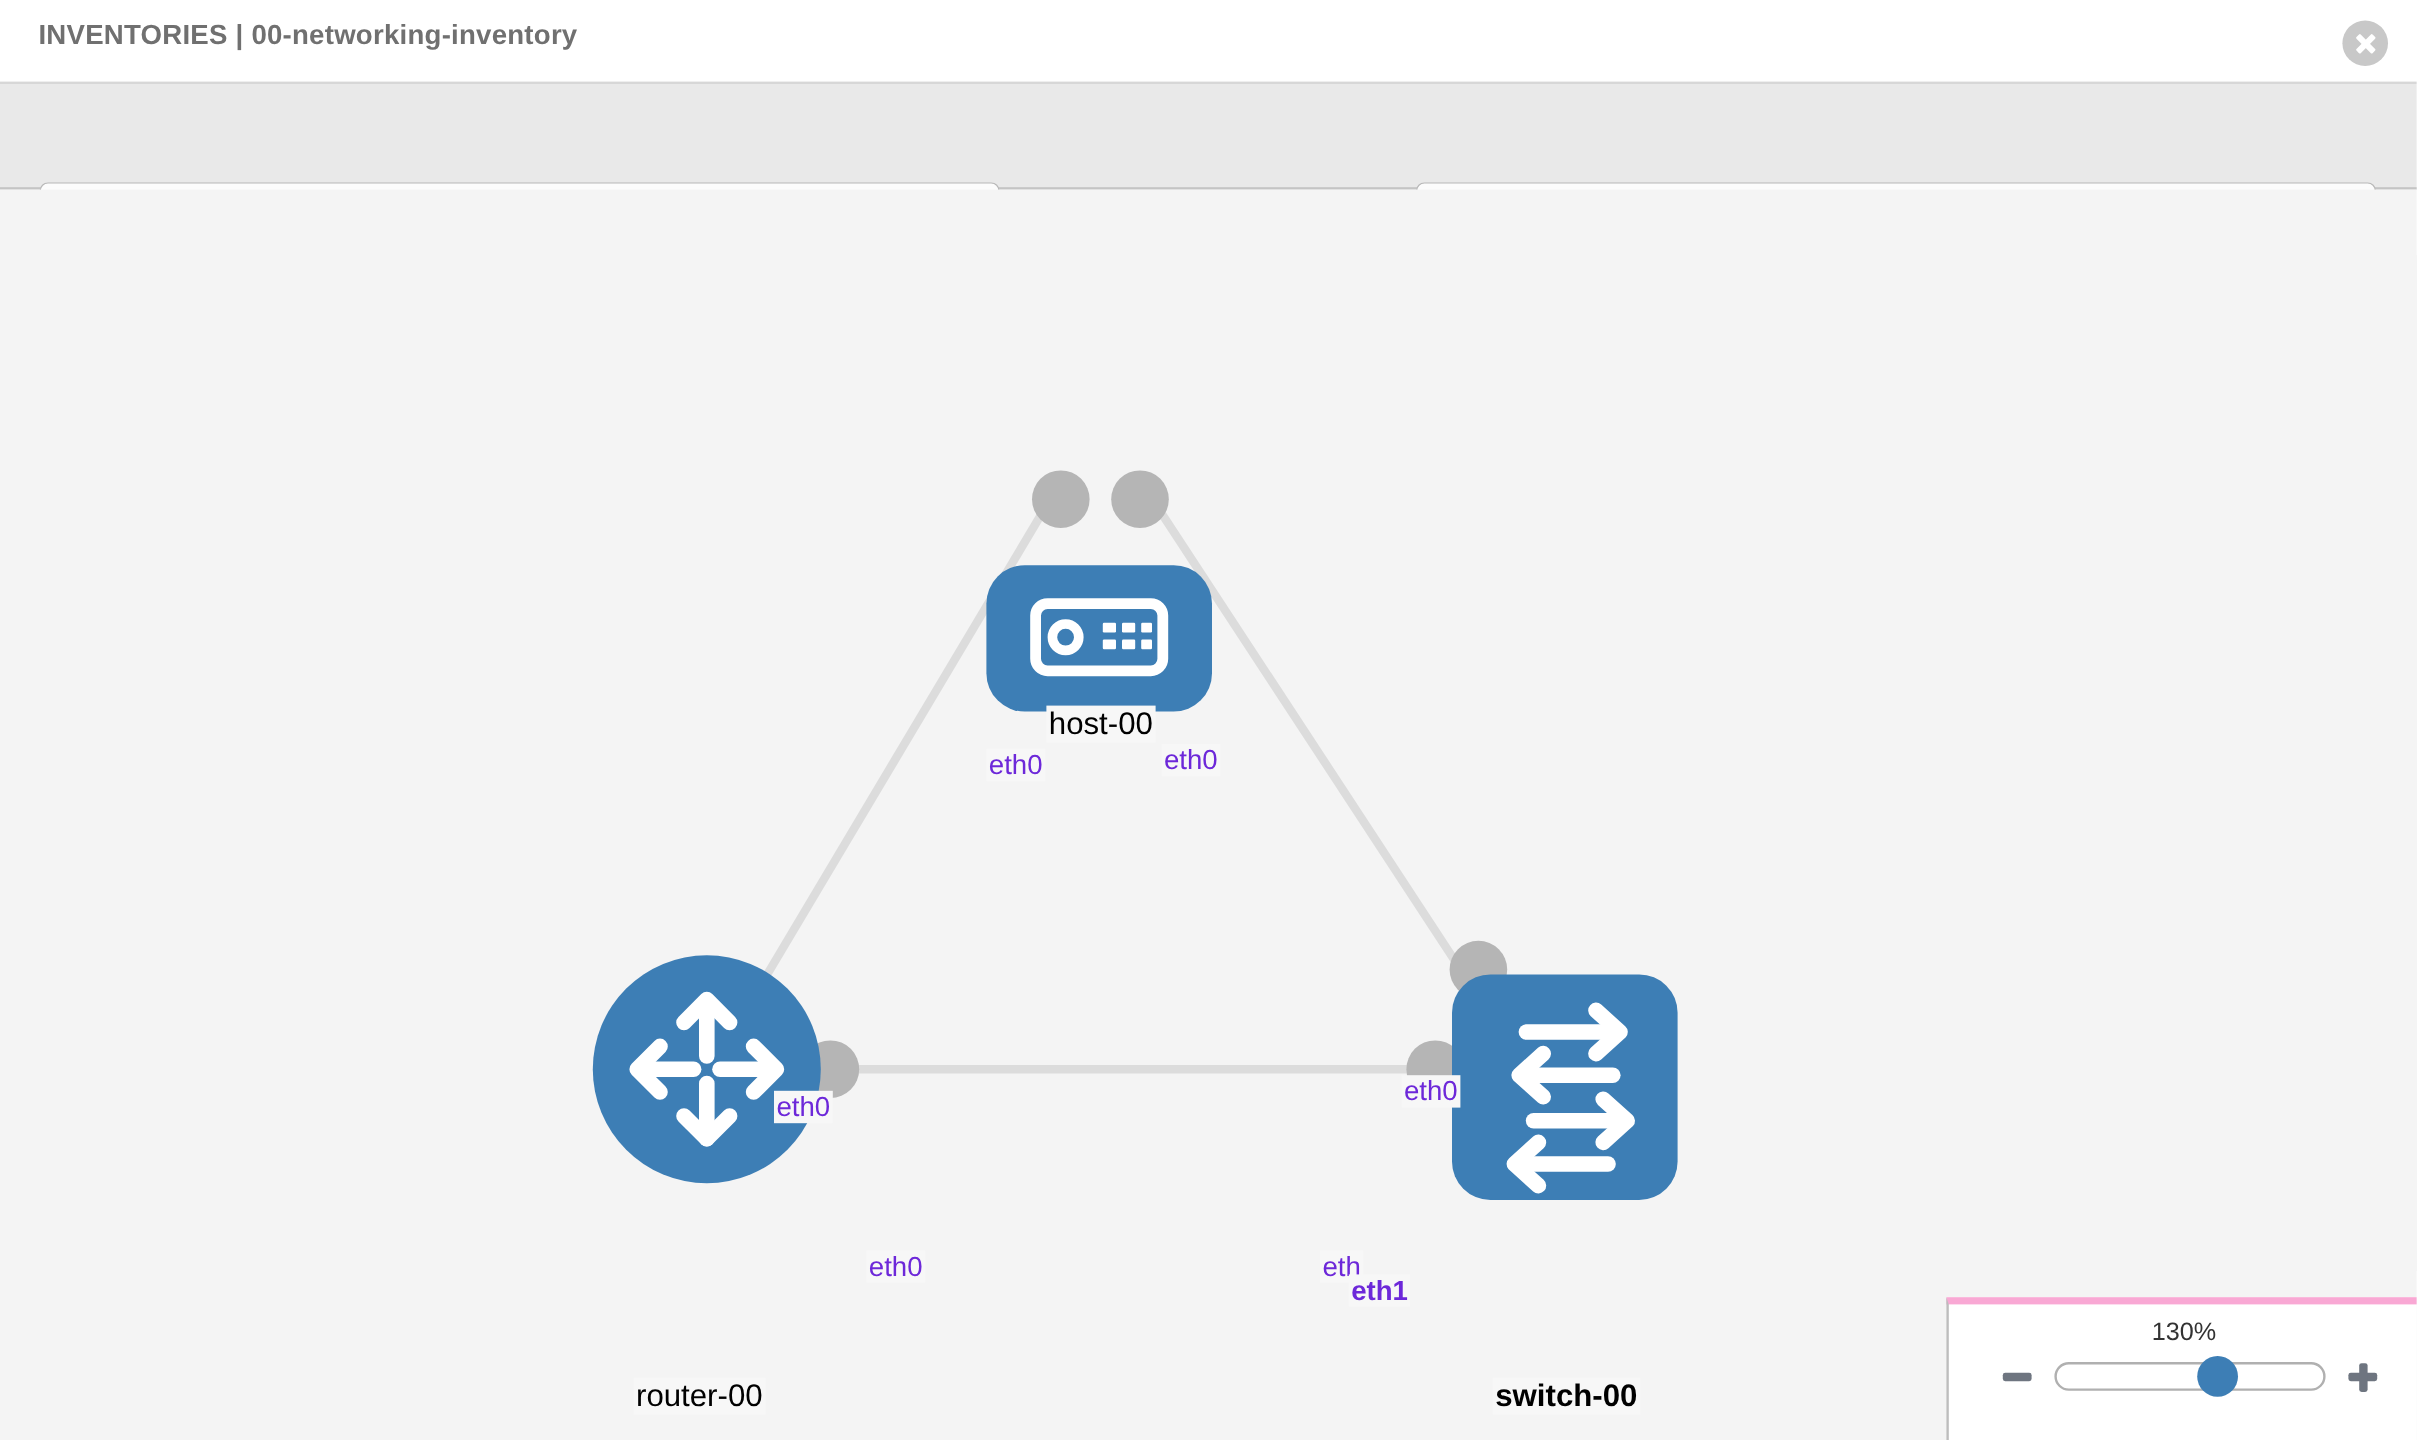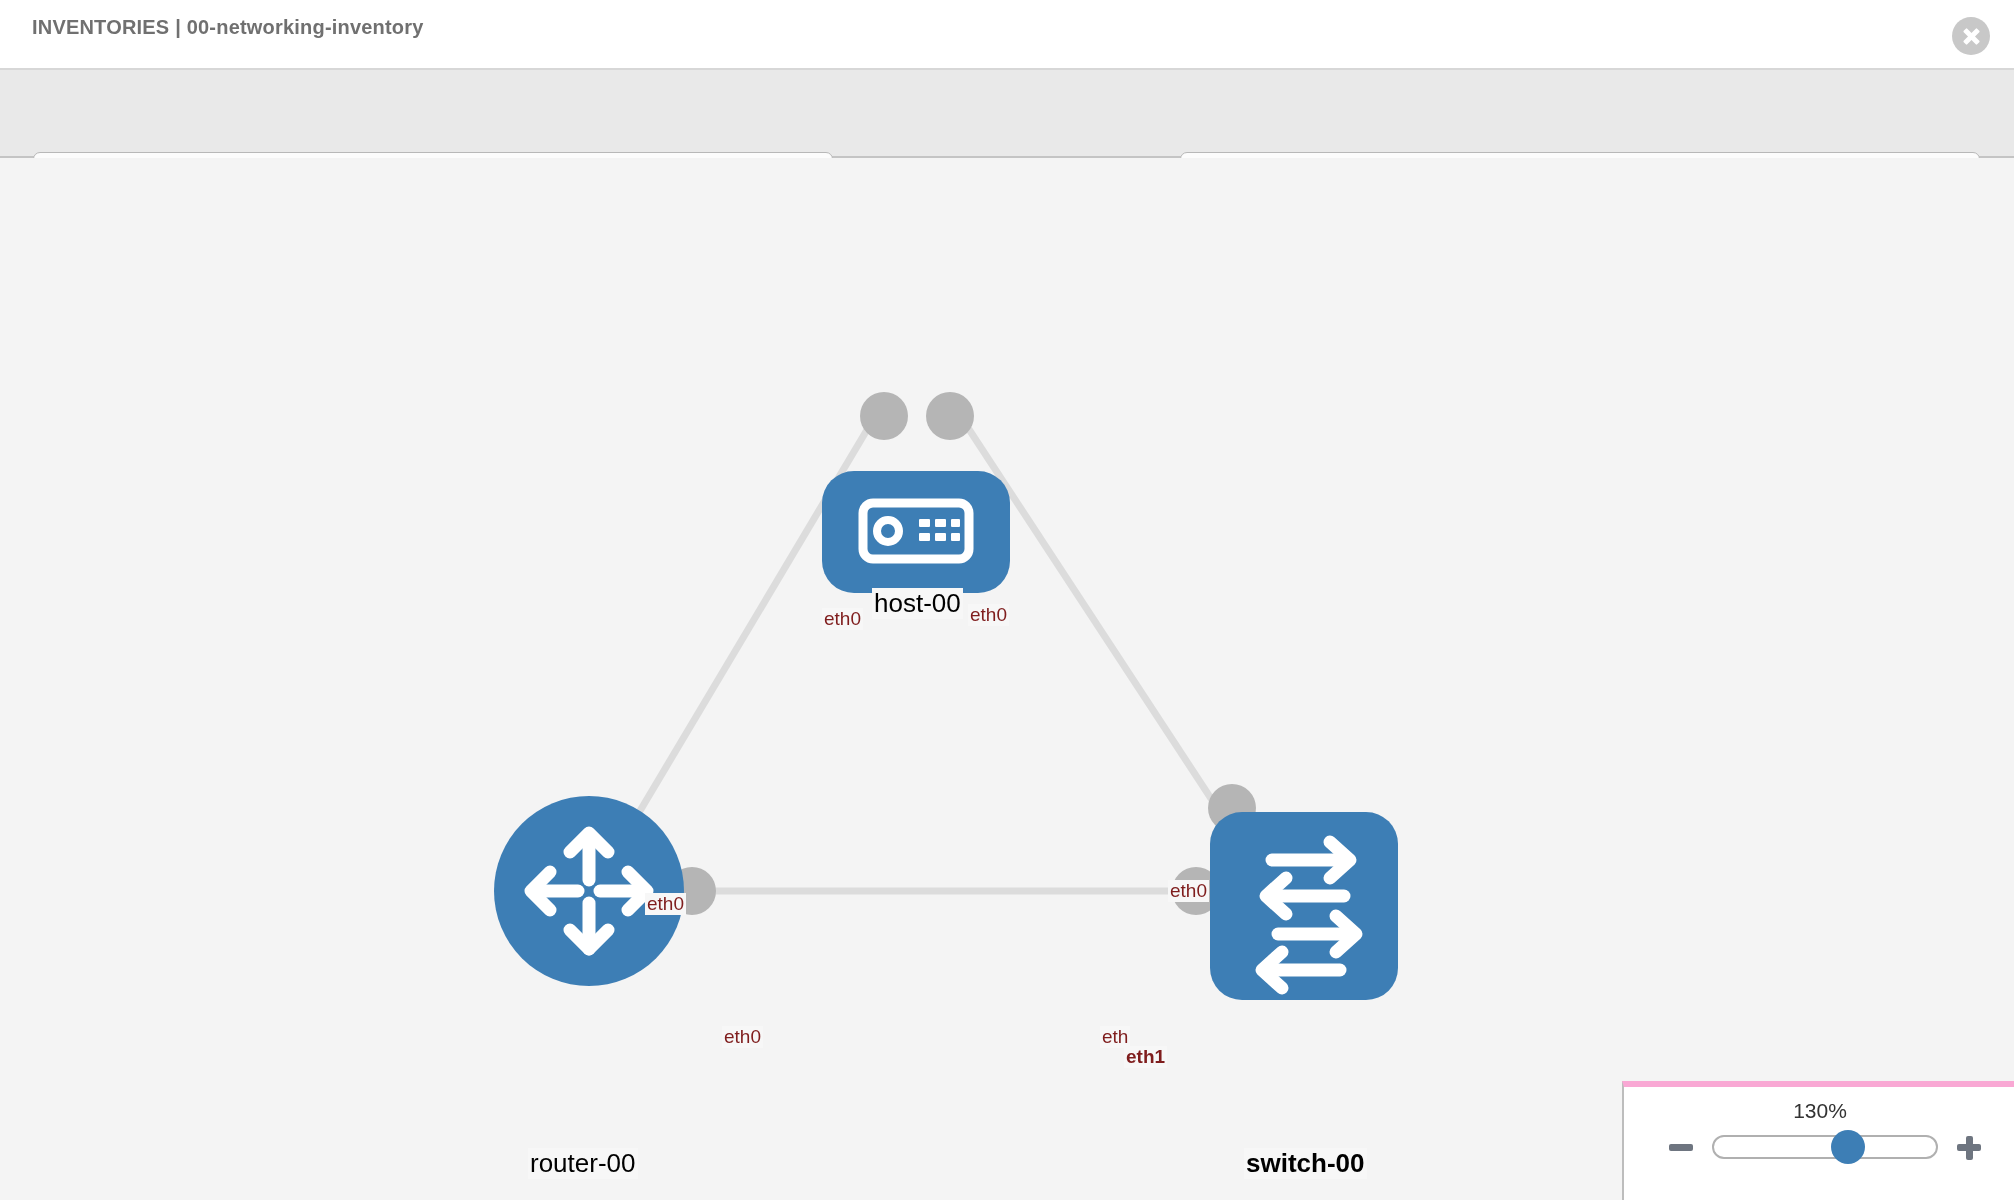--- a/index.html
+++ b/index.html
@@ -26,21 +26,21 @@
     width: 2014px;
     height: 70px;
     background: #ffffff;
     border-bottom: 2px solid #d7d7d7;
   }
 
   .page-title {
     position: absolute;
     left: 32px;
     top: 16px;
-    font-size: 20px;
+    font-size: 23px;
     font-weight: bold;
     color: #707070;
     letter-spacing: 0.2px;
     white-space: nowrap;
   }
 
   .close-btn {
     position: absolute;
     right: 24px;
     top: 17px;
@@ -136,25 +136,26 @@
     position: absolute;
     font-size: 26px;
     color: #000000;
     background: #f7f7f7;
     white-space: nowrap;
     padding: 0 2px;
   }
 
   .iface-label {
     position: absolute;
-    font-size: 19px;
-    color: #7f1d1d;
+    font-size: 23px;
+    color: #6d28d9;
     background: #f7f7f7;
     white-space: nowrap;
     padding: 0 2px;
+    margin-top: 16px;
   }
 
   
   .zoom-panel {
     position: absolute;
     left: 1622px;
     top: 1081px;
     width: 392px;
     height: 119px;
     background: #ffffff;

